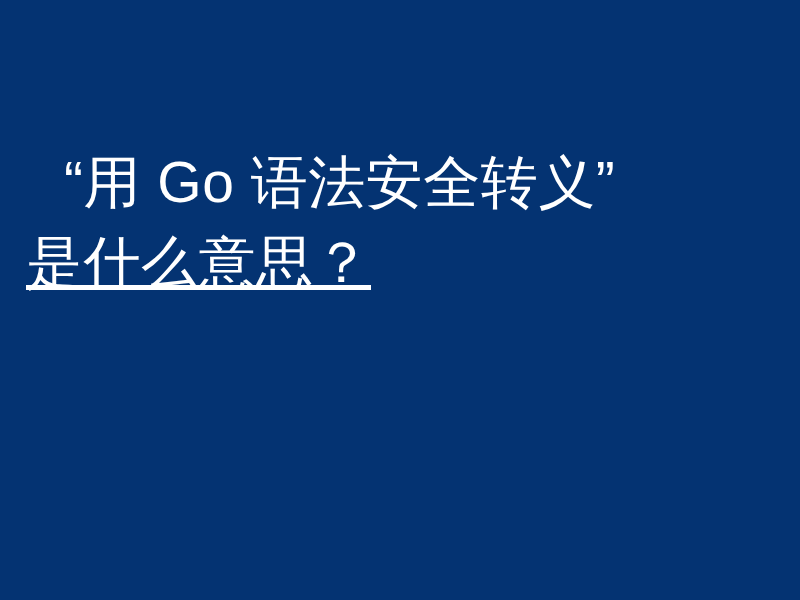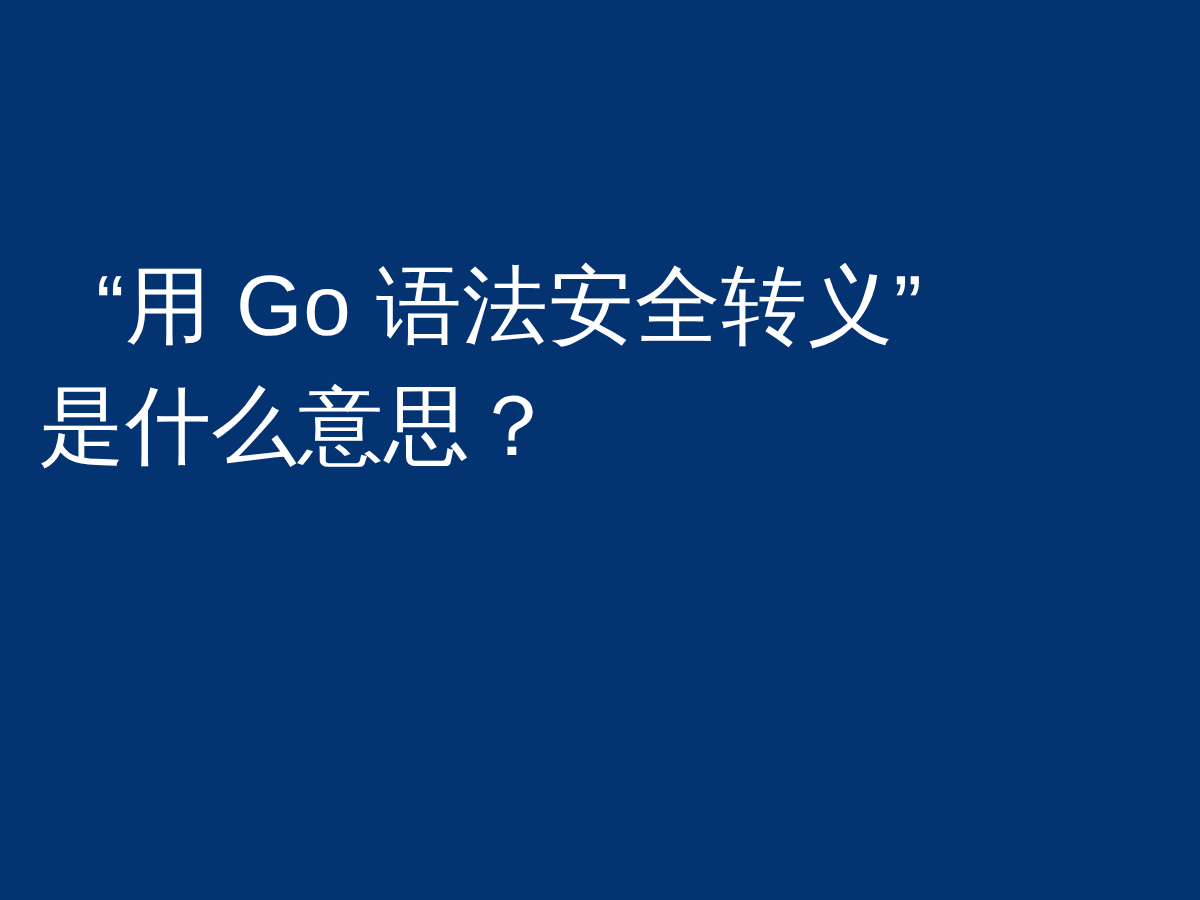--- a/index.html
+++ b/index.html
@@ -32,21 +32,20 @@
     left: 0;
     top: 0;
     width: 800px;
     height: 444px;
     display: flex;
     flex-direction: column;
     justify-content: center;
     align-items: flex-start;
     padding: 0 0 0 26px;
     box-sizing: border-box;
-    margin-top: 22px;
   }
 
   .headline-line {
     display: block;
     color: #ffffff;
     font-family: "Liberation Sans", "DejaVu Sans", sans-serif;
     font-size: 57px;
     font-weight: 400;
     line-height: 80px;
     letter-spacing: 0.5px;
@@ -55,20 +54,21 @@
     -webkit-font-smoothing: antialiased;
   }
 
   
   .headline-line.line-1 {
     padding-left: 38px;
   }
 
   .headline-line.line-2 {
     padding-left: 0;
+    text-decoration: underline;
   }
 </style>
 </head>
 <body style="background-color: rgb(4, 51, 114);">
 
 <div class="slide" style="background-color: rgb(4, 51, 114);">
 
   <div class="headline-block">
 
     <span class="headline-line line-1" style="color: rgb(255, 255, 255);">“用 Go 语法安全转义”</span>

